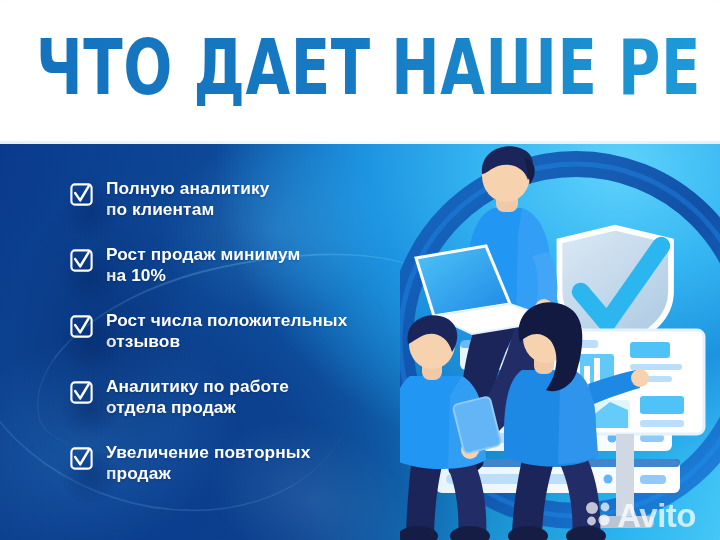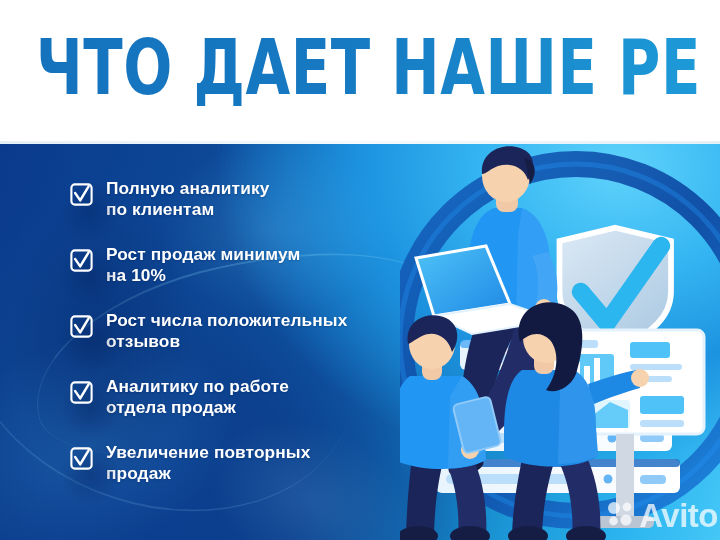--- a/index.html
+++ b/index.html
@@ -156,21 +156,21 @@
     position: absolute;
     left: 400px; top: 0;
     width: 320px; height: 396px;
     overflow: hidden;
   }
   .illustration svg { display: block; }
 
   
   .watermark {
     position: absolute;
-    right: 2px; bottom: 8px;
+    right: 24px; bottom: 8px;
     display: flex;
     align-items: center;
     gap: 6px;
     opacity: .80;
     justify-content: flex-end;
   }
   .wm-dots { display: block; }
   .wm-text {
     font-size: 33px;
     font-weight: bold;

